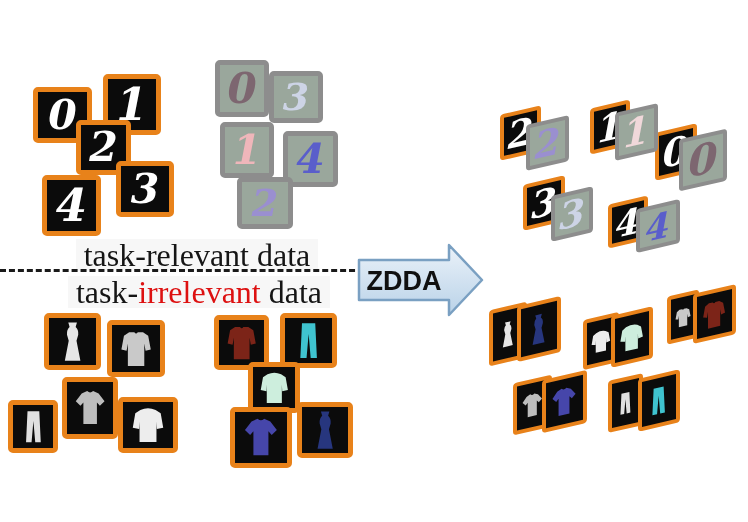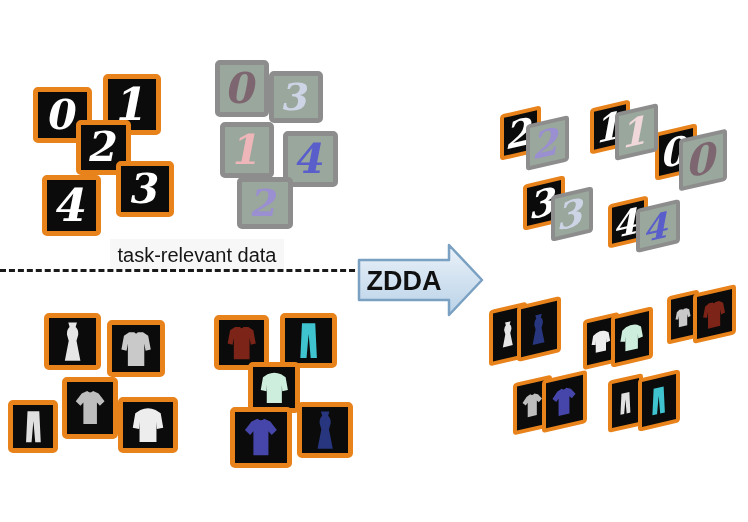--- a/index.html
+++ b/index.html
@@ -19,21 +19,21 @@
   .tx-darkgreen{background:#1e3c34;}
   .tx-leaves{background:radial-gradient(circle at 30% 30%,#6a9a4a 0 20%,rgba(0,0,0,0) 21%),
              radial-gradient(circle at 72% 62%,#3e6e30 0 24%,rgba(0,0,0,0) 25%),#4d7c3e;}
   .tx-leaf{background:linear-gradient(115deg,#93ad5c,#5f8038);}
   .tx-bluebg{background:#4a80b8;}
   .tx-rust{background:#b35c2e;}
   .tx-maroon{background:#582a38;}
   .tx-grass{background:radial-gradient(circle at 25% 70%,#5d9a48 0 18%,rgba(0,0,0,0) 19%),#4c8a3c;}
   .tx-tangreen{background:linear-gradient(100deg,#d2aa6a 0 45%,#4f7c3c 45% 100%);}
   
-  .label{position:absolute;width:330px;text-align:center;font-size:20px;color:#151515;line-height:32px;}
+  .label{position:absolute;width:330px;text-align:center;font-size:32px;color:#151515;line-height:32px;font-family:Liberation Serif, serif;}
   .label-inner{display:inline-block;background:#f7f7f7;padding:0 8px;}
   .red{color:var(--red,#dd1111);}
   .dashed{position:absolute;left:0;top:269px;width:364px;height:0;border-top:3px dashed #1a1a1a;}
   .arrow{position:absolute;left:356px;top:240px;}
   .arrow text{font-family:"Liberation Sans",sans-serif;font-weight:bold;}
 </style>
 </head>
 <body>
 
 <svg width="0" height="0" style="position:absolute" aria-hidden="true">
@@ -51,20 +51,23 @@
 </svg>
 
 <div class="canvas">
 
   <div class="label" style="left:32px;top:239px">
     <span class="label-inner">task-relevant data</span>
   </div>
 
   <div class="dashed"></div>
 
+  <div class="label" style="left:34px;top:276px">
+    <span class="label-inner"><span>task-</span><span class="red">irrelevant</span><span> data</span></span>
+  </div>
 
   <svg class="arrow" width="130" height="80" viewBox="0 0 130 80">
     <polygon id="arrow-shape" points="3,20 93,20 93,5 126,40 93,75 93,60 3,60" fill="url(#agrad)" stroke="#7aa0c2" stroke-width="2.5" stroke-linejoin="round"></polygon>
     <text x="48" y="50" text-anchor="middle" font-size="27" fill="#101010">ZDDA</text>
   </svg>
 
   <div class="cluster" id="c-source-digits">
       <div class="tile orange" style="left: 33px; top: 87px; width: 59px; height: 56px; z-index: 1; background: rgb(11, 11, 11);">
         <span class="digit" style="color: rgb(255, 255, 255); font-size: 41px;">0</span>
       </div>

